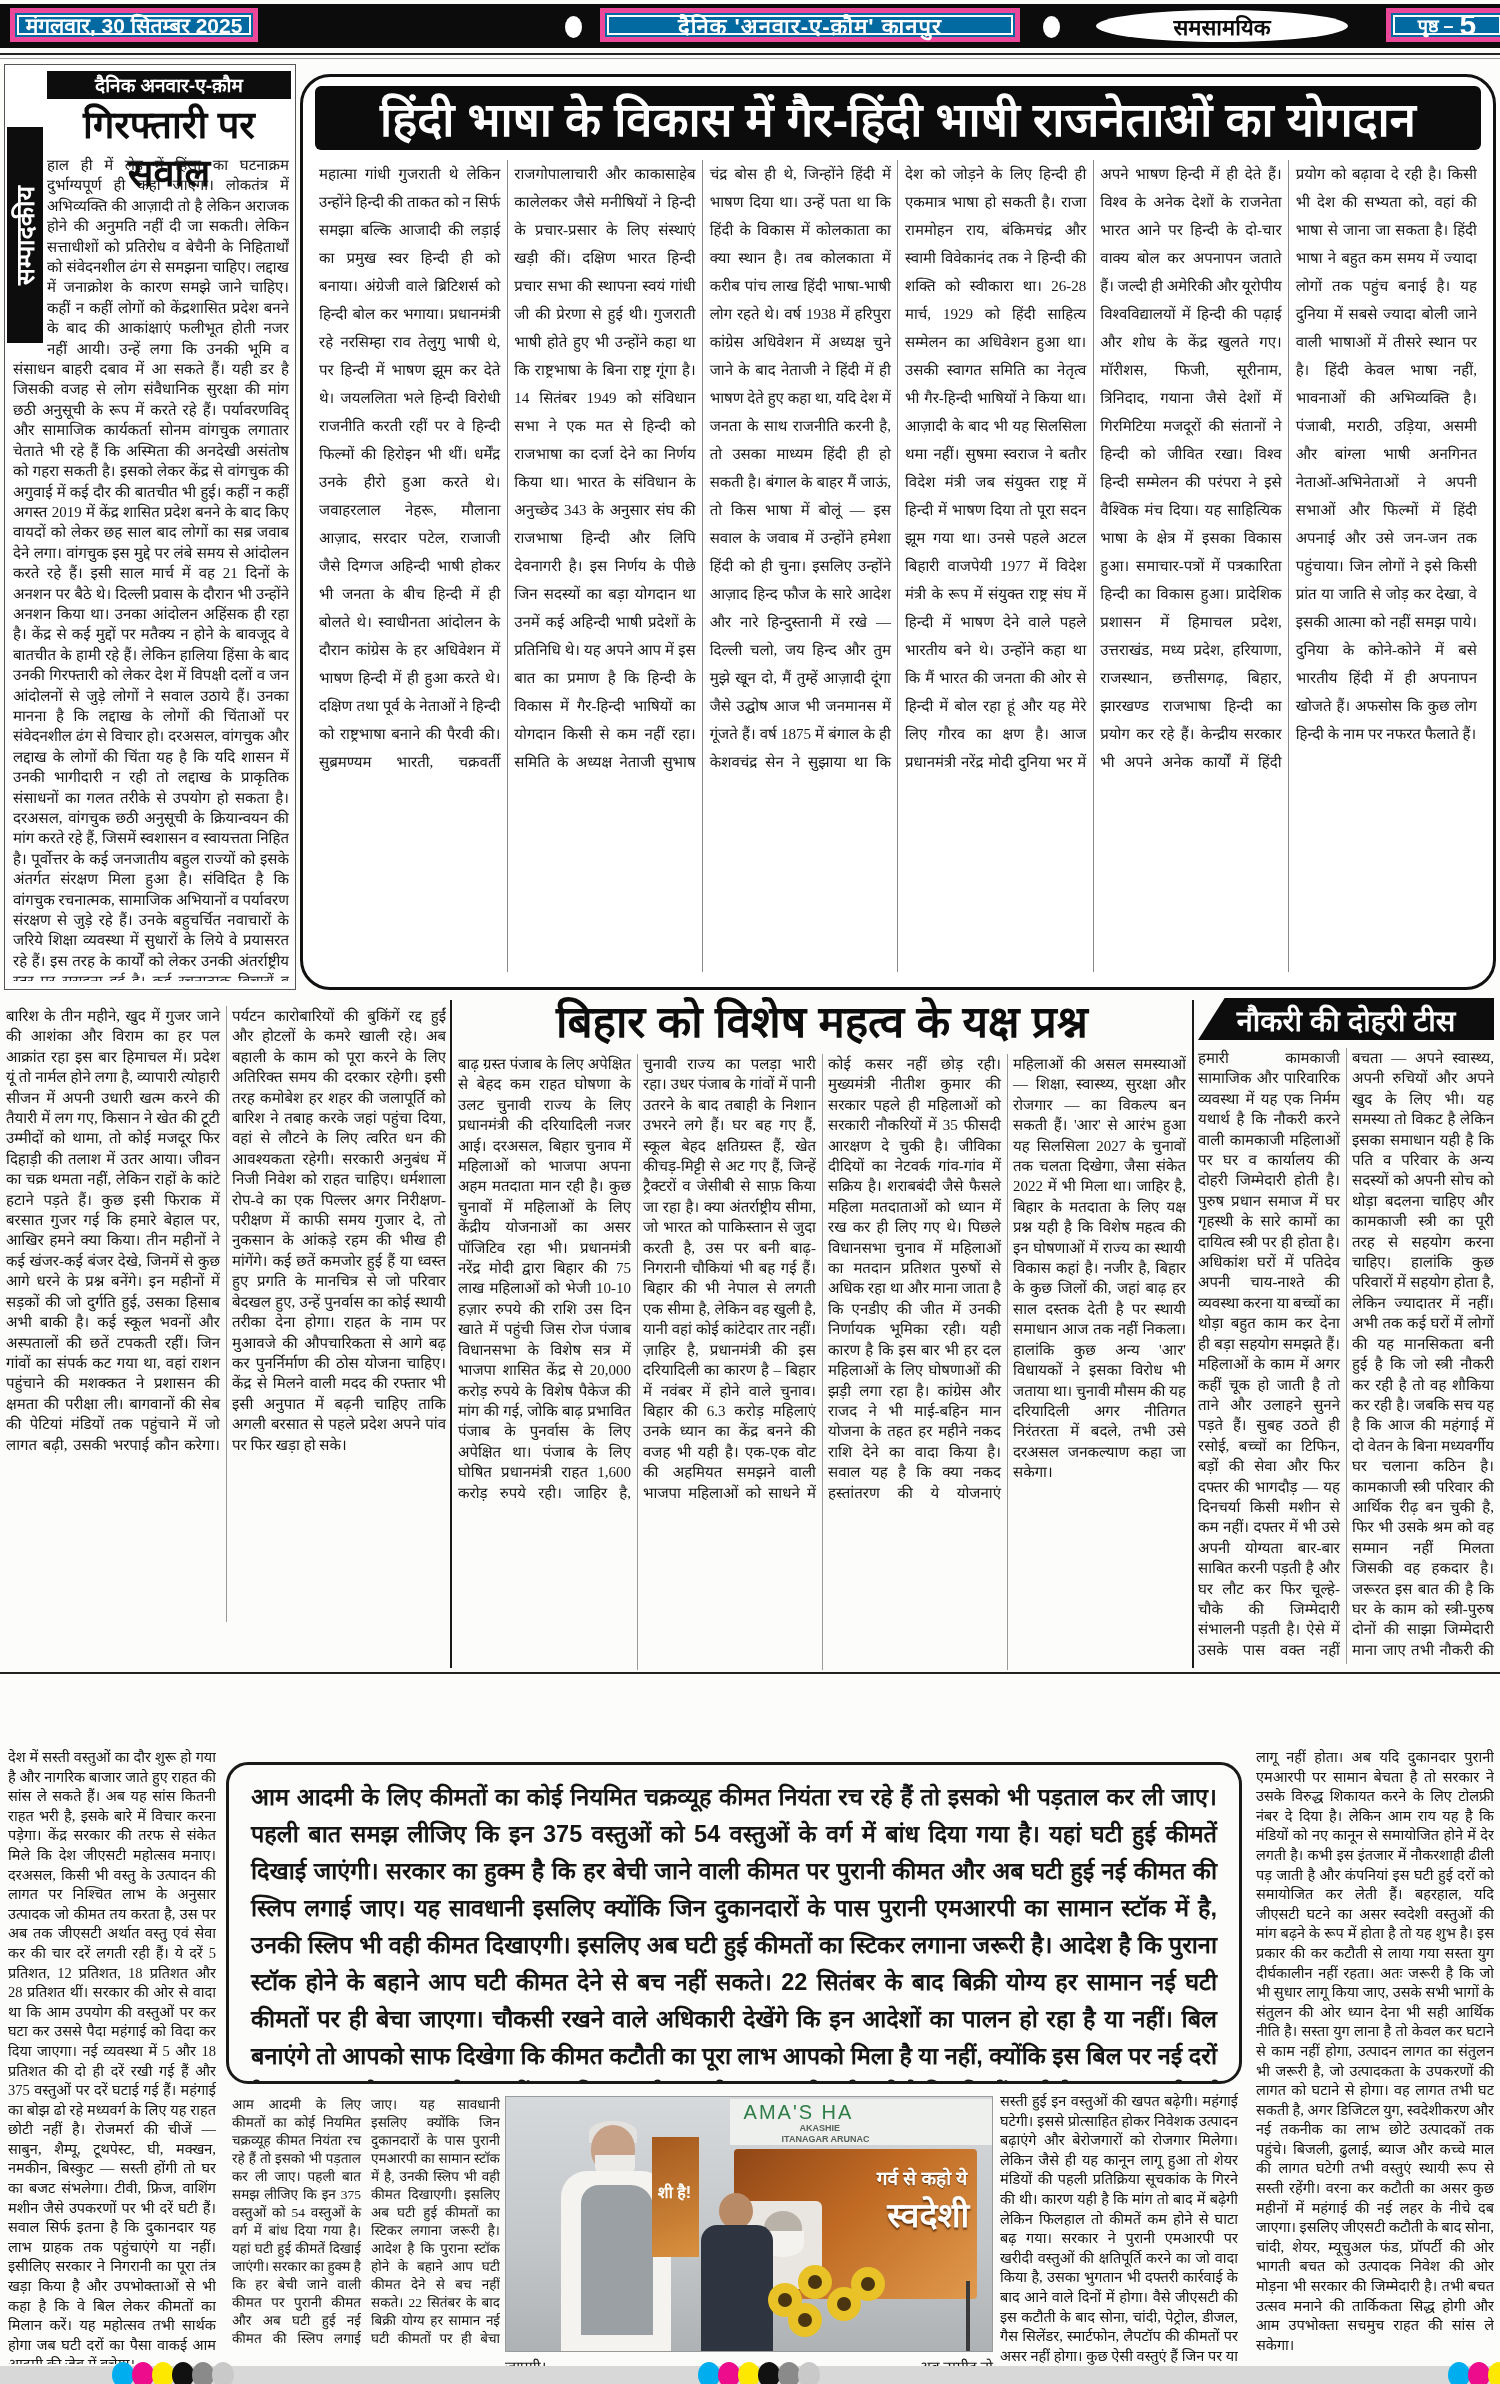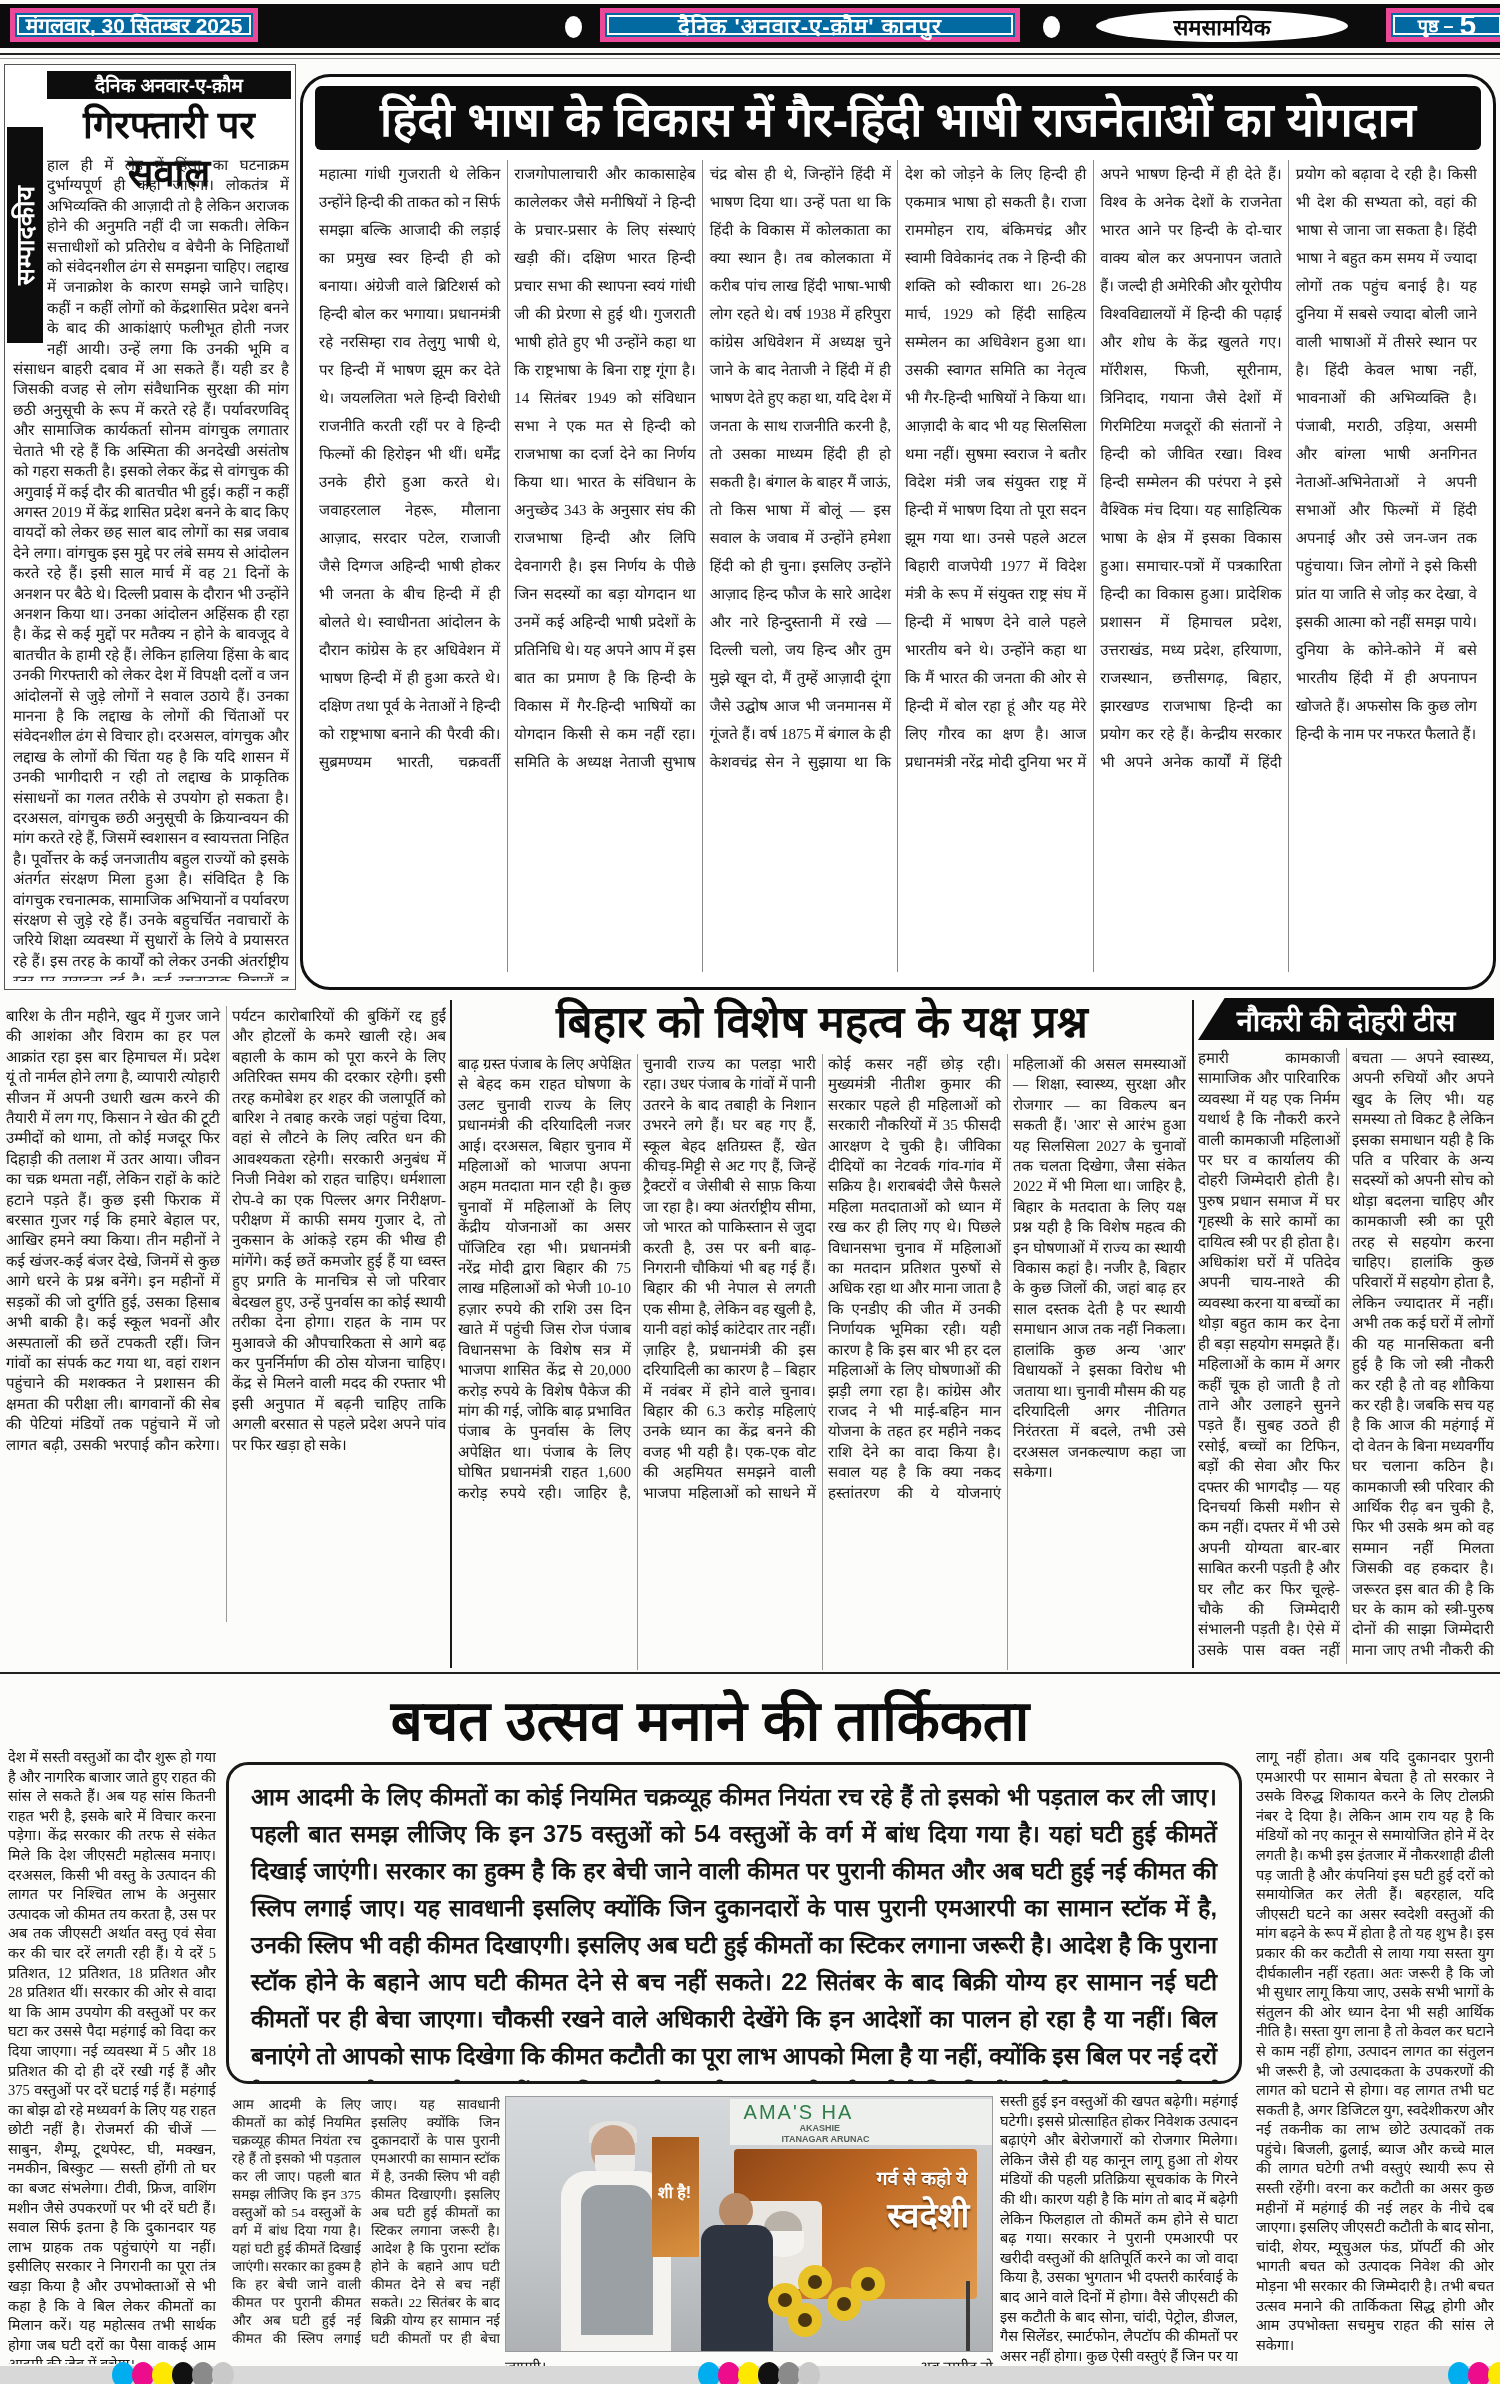--- a/index.html
+++ b/index.html
@@ -168,21 +168,20 @@
       <div class="mid-body cols4">बाढ़ ग्रस्त पंजाब के लिए अपेक्षित से बेहद कम राहत घोषणा के उलट चुनावी राज्य के लिए प्रधानमंत्री की दरियादिली नजर आई। दरअसल, बिहार चुनाव में महिलाओं को भाजपा अपना अहम मतदाता मान रही है। कुछ चुनावों में महिलाओं के लिए केंद्रीय योजनाओं का असर पॉजिटिव रहा भी। प्रधानमंत्री नरेंद्र मोदी द्वारा बिहार की 75 लाख महिलाओं को भेजी 10-10 हज़ार रुपये की राशि उस दिन खाते में पहुंची जिस रोज पंजाब विधानसभा के विशेष सत्र में भाजपा शासित केंद्र से 20,000 करोड़ रुपये के विशेष पैकेज की मांग की गई, जोकि बाढ़ प्रभावित पंजाब के पुनर्वास के लिए अपेक्षित था। पंजाब के लिए घोषित प्रधानमंत्री राहत 1,600 करोड़ रुपये रही। जाहिर है, चुनावी राज्य का पलड़ा भारी रहा। उधर पंजाब के गांवों में पानी उतरने के बाद तबाही के निशान उभरने लगे हैं। घर बह गए हैं, स्कूल बेहद क्षतिग्रस्त हैं, खेत कीचड़-मिट्टी से अट गए हैं, जिन्हें ट्रैक्टरों व जेसीबी से साफ़ किया जा रहा है। क्या अंतर्राष्ट्रीय सीमा, जो भारत को पाकिस्तान से जुदा करती है, उस पर बनी बाढ़-निगरानी चौकियां भी बह गई हैं। बिहार की भी नेपाल से लगती एक सीमा है, लेकिन वह खुली है, यानी वहां कोई कांटेदार तार नहीं। ज़ाहिर है, प्रधानमंत्री की इस दरियादिली का कारण है – बिहार में नवंबर में होने वाले चुनाव। बिहार की 6.3 करोड़ महिलाएं उनके ध्यान का केंद्र बनने की वजह भी यही है। एक-एक वोट की अहमियत समझने वाली भाजपा महिलाओं को साधने में कोई कसर नहीं छोड़ रही। मुख्यमंत्री नीतीश कुमार की सरकार पहले ही महिलाओं को सरकारी नौकरियों में 35 फीसदी आरक्षण दे चुकी है। जीविका दीदियों का नेटवर्क गांव-गांव में सक्रिय है। शराबबंदी जैसे फैसले महिला मतदाताओं को ध्यान में रख कर ही लिए गए थे। पिछले विधानसभा चुनाव में महिलाओं का मतदान प्रतिशत पुरुषों से अधिक रहा था और माना जाता है कि एनडीए की जीत में उनकी निर्णायक भूमिका रही। यही कारण है कि इस बार भी हर दल महिलाओं के लिए घोषणाओं की झड़ी लगा रहा है। कांग्रेस और राजद ने भी माई-बहिन मान योजना के तहत हर महीने नकद राशि देने का वादा किया है। सवाल यह है कि क्या नकद हस्तांतरण की ये योजनाएं महिलाओं की असल समस्याओं — शिक्षा, स्वास्थ्य, सुरक्षा और रोजगार — का विकल्प बन सकती हैं। 'आर' से आरंभ हुआ यह सिलसिला 2027 के चुनावों तक चलता दिखेगा, जैसा संकेत 2022 में भी मिला था। जाहिर है, बिहार के मतदाता के लिए यक्ष प्रश्न यही है कि विशेष महत्व की इन घोषणाओं में राज्य का स्थायी विकास कहां है। नजीर है, बिहार के कुछ जिलों की, जहां बाढ़ हर साल दस्तक देती है पर स्थायी समाधान आज तक नहीं निकला। हालांकि कुछ अन्य 'आर' विधायकों ने इसका विरोध भी जताया था। चुनावी मौसम की यह दरियादिली अगर नीतिगत निरंतरता में बदले, तभी उसे दरअसल जनकल्याण कहा जा सकेगा।</div>
     </div>
     <div class="vline vl2"></div>
     <div class="sec3">
       <div class="blk-head slant">नौकरी की दोहरी टीस</div>
       <div class="mid-body cols2">हमारी कामकाजी सामाजिक और पारिवारिक व्यवस्था में यह एक निर्मम यथार्थ है कि नौकरी करने वाली कामकाजी महिलाओं पर घर व कार्यालय की दोहरी जिम्मेदारी होती है। पुरुष प्रधान समाज में घर गृहस्थी के सारे कामों का दायित्व स्त्री पर ही होता है। अधिकांश घरों में पतिदेव अपनी चाय-नाश्ते की व्यवस्था करना या बच्चों का थोड़ा बहुत काम कर देना ही बड़ा सहयोग समझते हैं। महिलाओं के काम में अगर कहीं चूक हो जाती है तो ताने और उलाहने सुनने पड़ते हैं। सुबह उठते ही रसोई, बच्चों का टिफिन, बड़ों की सेवा और फिर दफ्तर की भागदौड़ — यह दिनचर्या किसी मशीन से कम नहीं। दफ्तर में भी उसे अपनी योग्यता बार-बार साबित करनी पड़ती है और घर लौट कर फिर चूल्हे-चौके की जिम्मेदारी संभालनी पड़ती है। ऐसे में उसके पास वक्त नहीं बचता — अपने स्वास्थ्य, अपनी रुचियों और अपने खुद के लिए भी। यह समस्या तो विकट है लेकिन इसका समाधान यही है कि पति व परिवार के अन्य सदस्यों को अपनी सोच को थोड़ा बदलना चाहिए और कामकाजी स्त्री का पूरी तरह से सहयोग करना चाहिए। हालांकि कुछ परिवारों में सहयोग होता है, लेकिन ज्यादातर में नहीं। अभी तक कई घरों में लोगों की यह मानसिकता बनी हुई है कि जो स्त्री नौकरी कर रही है तो वह शौकिया कर रही है। जबकि सच यह है कि आज की महंगाई में दो वेतन के बिना मध्यवर्गीय घर चलाना कठिन है। कामकाजी स्त्री परिवार की आर्थिक रीढ़ बन चुकी है, फिर भी उसके श्रम को वह सम्मान नहीं मिलता जिसकी वह हकदार है। जरूरत इस बात की है कि घर के काम को स्त्री-पुरुष दोनों की साझा जिम्मेदारी माना जाए तभी नौकरी की यह दोहरी टीस कम हो सकेगी।</div>
     </div>
   </div>
 
   <div class="midrule"></div>
-  <div class="bachat-head">बचत उत्सव मनाने की तार्किकता</div>
   <div class="ba-left">देश में सस्ती वस्तुओं का दौर शुरू हो गया है और नागरिक बाजार जाते हुए राहत की सांस ले सकते हैं। अब यह सांस कितनी राहत भरी है, इसके बारे में विचार करना पड़ेगा। केंद्र सरकार की तरफ से संकेत मिले कि देश जीएसटी महोत्सव मनाए। दरअसल, किसी भी वस्तु के उत्पादन की लागत पर निश्चित लाभ के अनुसार उत्पादक जो कीमत तय करता है, उस पर अब तक जीएसटी अर्थात वस्तु एवं सेवा कर की चार दरें लगती रही हैं। ये दरें 5 प्रतिशत, 12 प्रतिशत, 18 प्रतिशत और 28 प्रतिशत थीं। सरकार की ओर से वादा था कि आम उपयोग की वस्तुओं पर कर घटा कर उससे पैदा महंगाई को विदा कर दिया जाएगा। नई व्यवस्था में 5 और 18 प्रतिशत की दो ही दरें रखी गई हैं और 375 वस्तुओं पर दरें घटाई गई हैं। महंगाई का बोझ ढो रहे मध्यवर्ग के लिए यह राहत छोटी नहीं है। रोजमर्रा की चीजें — साबुन, शैम्पू, टूथपेस्ट, घी, मक्खन, नमकीन, बिस्कुट — सस्ती होंगी तो घर का बजट संभलेगा। टीवी, फ्रिज, वाशिंग मशीन जैसे उपकरणों पर भी दरें घटी हैं। सवाल सिर्फ इतना है कि दुकानदार यह लाभ ग्राहक तक पहुंचाएंगे या नहीं। इसीलिए सरकार ने निगरानी का पूरा तंत्र खड़ा किया है और उपभोक्ताओं से भी कहा है कि वे बिल लेकर कीमतों का मिलान करें। यह महोत्सव तभी सार्थक होगा जब घटी दरों का पैसा वाकई आम आदमी की जेब में बचेगा।</div>
   <div class="ba-intro">आम आदमी के लिए कीमतों का कोई नियमित चक्रव्यूह कीमत नियंता रच रहे हैं तो इसको भी पड़ताल कर ली जाए। पहली बात समझ लीजिए कि इन 375 वस्तुओं को 54 वस्तुओं के वर्ग में बांध दिया गया है। यहां घटी हुई कीमतें दिखाई जाएंगी। सरकार का हुक्म है कि हर बेची जाने वाली कीमत पर पुरानी कीमत और अब घटी हुई नई कीमत की स्लिप लगाई जाए। यह सावधानी इसलिए क्योंकि जिन दुकानदारों के पास पुरानी एमआरपी का सामान स्टॉक में है, उनकी स्लिप भी वही कीमत दिखाएगी। इसलिए अब घटी हुई कीमतों का स्टिकर लगाना जरूरी है। आदेश है कि पुराना स्टॉक होने के बहाने आप घटी कीमत देने से बच नहीं सकते। 22 सितंबर के बाद बिक्री योग्य हर सामान नई घटी कीमतों पर ही बेचा जाएगा। चौकसी रखने वाले अधिकारी देखेंगे कि इन आदेशों का पालन हो रहा है या नहीं। बिल बनाएंगे तो आपको साफ दिखेगा कि कीमत कटौती का पूरा लाभ आपको मिला है या नहीं, क्योंकि इस बिल पर नई दरों के आधार पर टैक्स घटा है या नहीं, इसकी जांच हो जाएगी। अब उम्मीद तो यही है कि कीमतें घटने के कारण सस्ती हुई इन वस्तुओं की खपत बढ़ेगी। इससे प्रोत्साहित होकर निवेशक उत्पादन बढ़ाएंगे और बेरोजगारों को रोजगार मिलेगा।</div>
   <div class="ba-bl">आम आदमी के लिए कीमतों का कोई नियमित चक्रव्यूह कीमत नियंता रच रहे हैं तो इसको भी पड़ताल कर ली जाए। पहली बात समझ लीजिए कि इन 375 वस्तुओं को 54 वस्तुओं के वर्ग में बांध दिया गया है। यहां घटी हुई कीमतें दिखाई जाएंगी। सरकार का हुक्म है कि हर बेची जाने वाली कीमत पर पुरानी कीमत और अब घटी हुई नई कीमत की स्लिप लगाई जाए। यह सावधानी इसलिए क्योंकि जिन दुकानदारों के पास पुरानी एमआरपी का सामान स्टॉक में है, उनकी स्लिप भी वही कीमत दिखाएगी। इसलिए अब घटी हुई कीमतों का स्टिकर लगाना जरूरी है। आदेश है कि पुराना स्टॉक होने के बहाने आप घटी कीमत देने से बच नहीं सकते। 22 सितंबर के बाद बिक्री योग्य हर सामान नई घटी कीमतों पर ही बेचा जाएगा। चौकसी रखने वाले अधिकारी देखेंगे कि इन आदेशों का पालन हो रहा है या नहीं। बिल बनाएंगे तो आपको साफ दिखेगा कि कीमत कटौती का पूरा लाभ आपको मिला है या नहीं, क्योंकि इस बिल पर नई दरों के आधार पर टैक्स घटा है या नहीं, इसकी जांच हो जाएगी। अब उम्मीद तो यही है कि कीमतें घटने के कारण सस्ती हुई इन वस्तुओं की खपत बढ़ेगी। इससे प्रोत्साहित होकर निवेशक उत्पादन बढ़ाएंगे और बेरोजगारों को रोजगार मिलेगा।</div>
 
   <div class="photo">
     <div class="ph-banner">
       <span class="b1">AMA'S HA</span>
       <span class="b2">AKASHIE</span>
       <span class="b3">ITANAGAR ARUNAC</span>
     </div>

